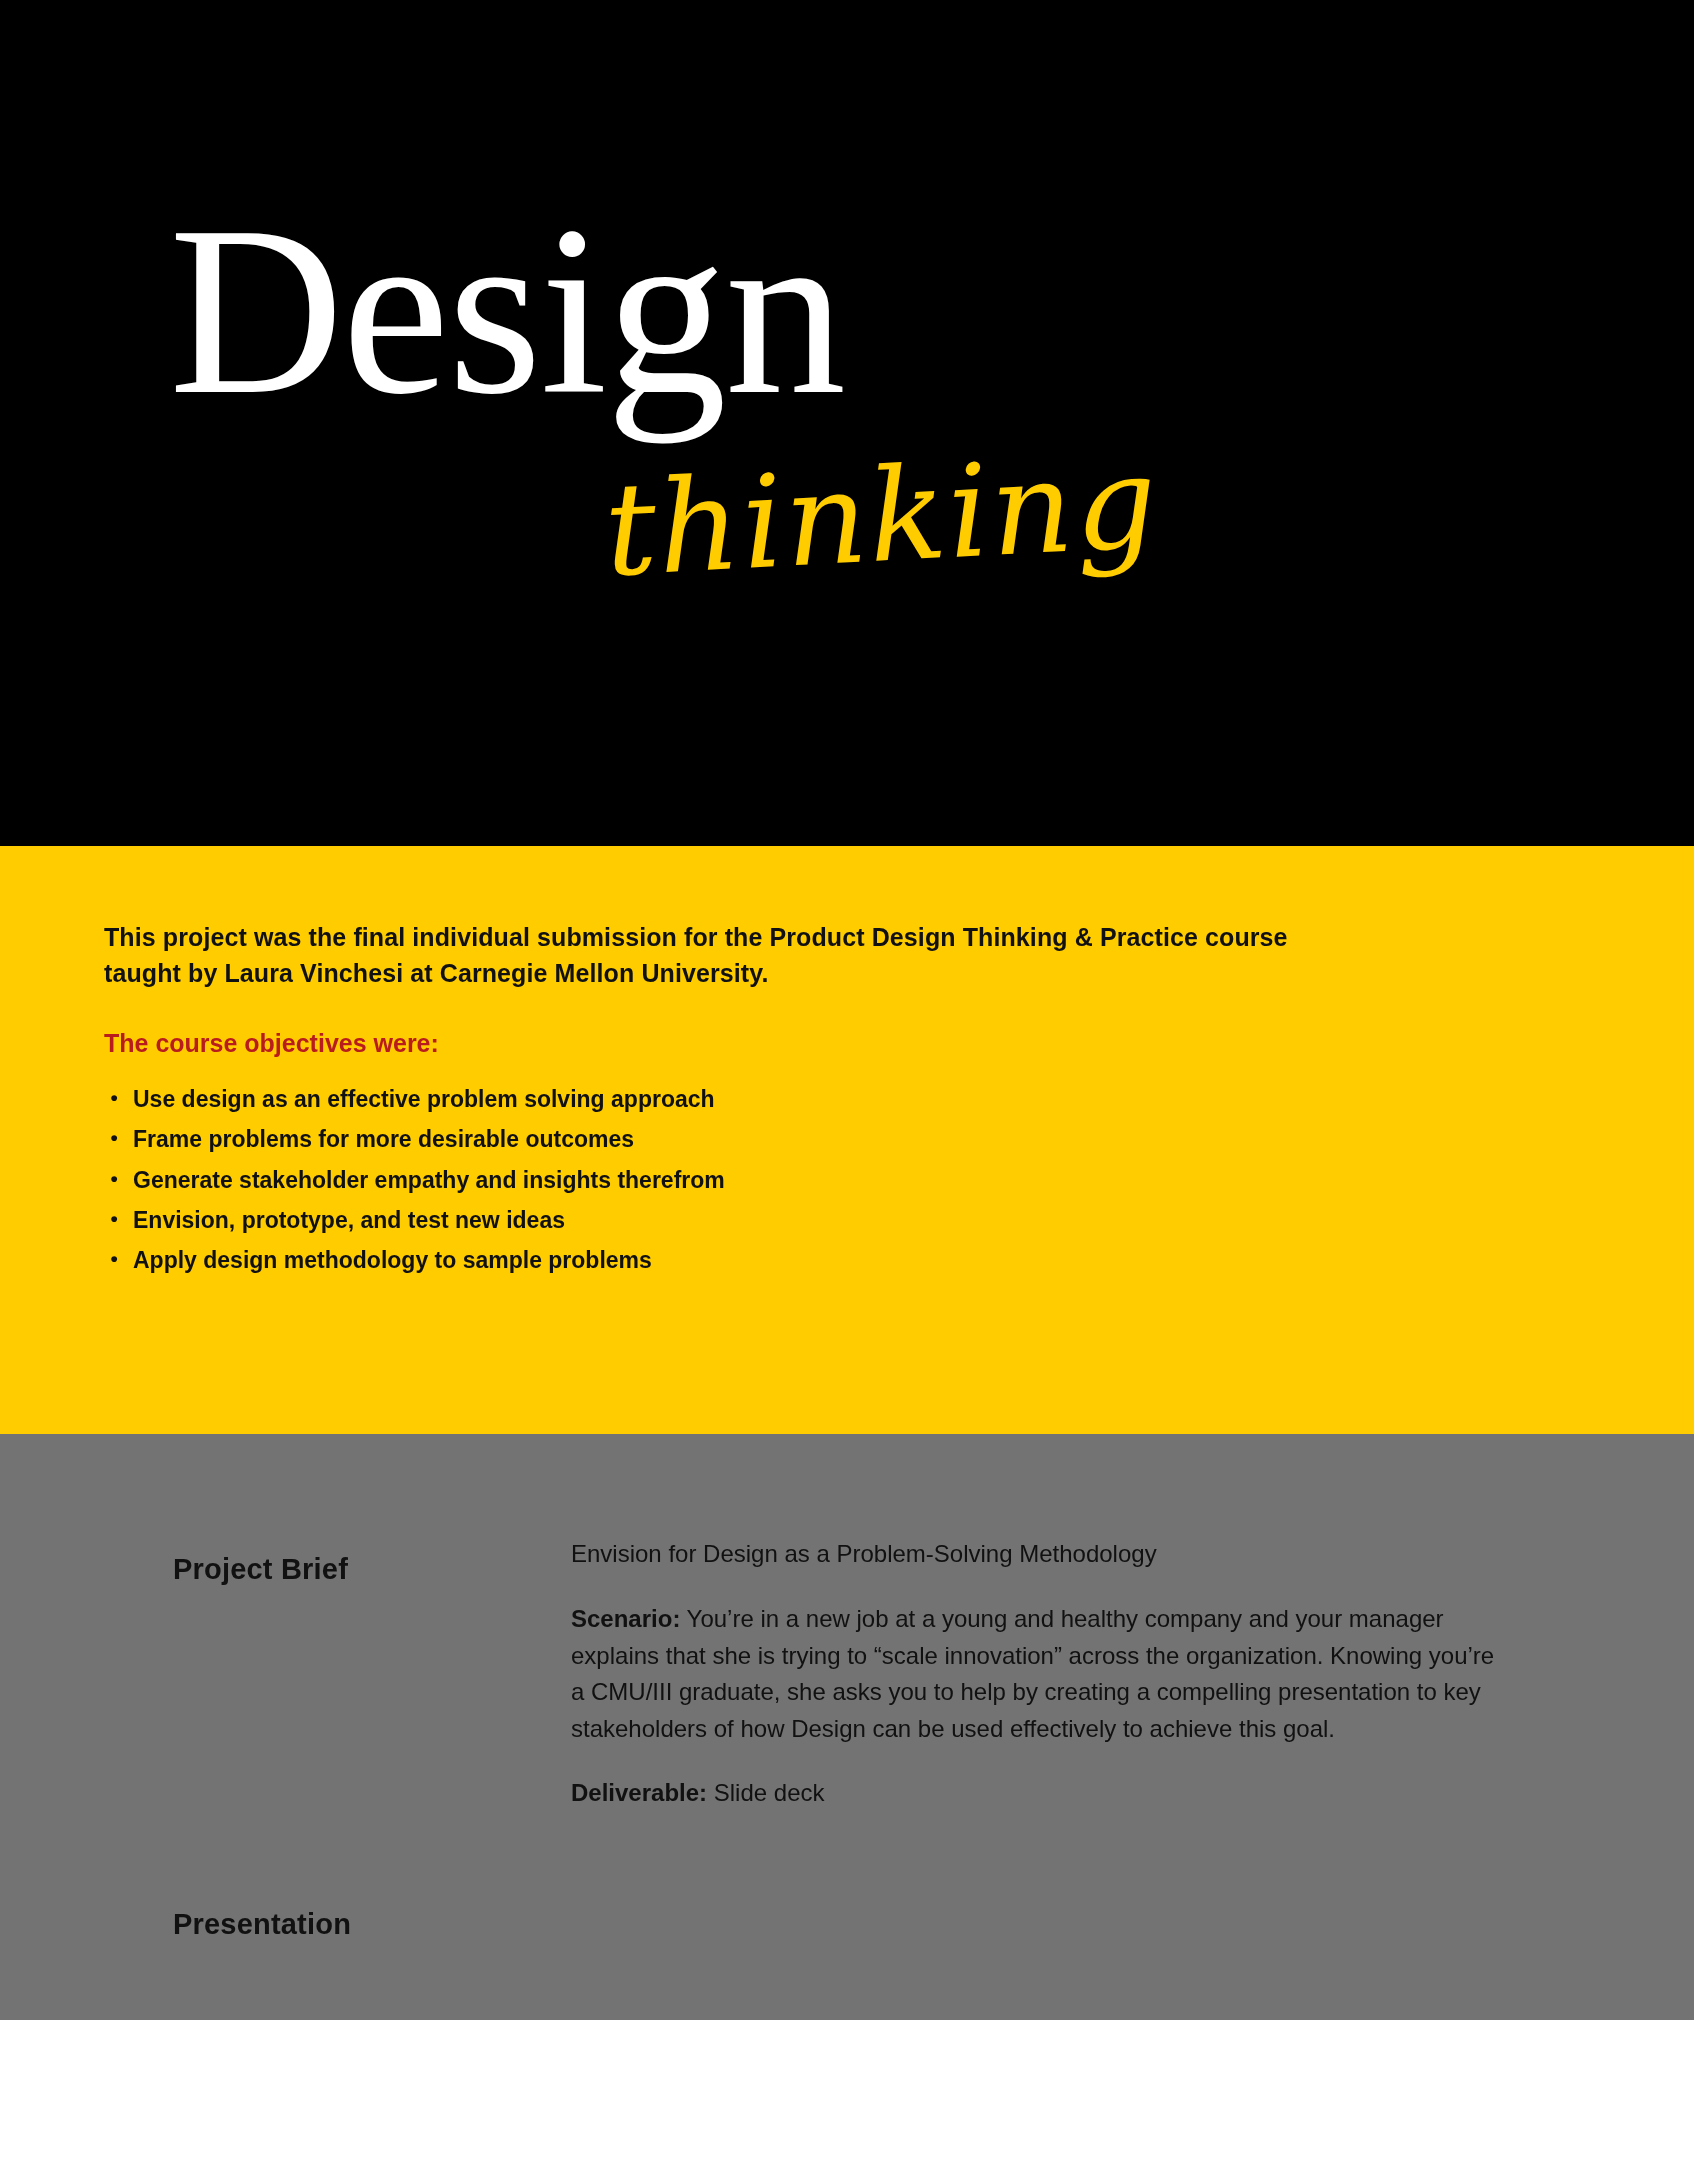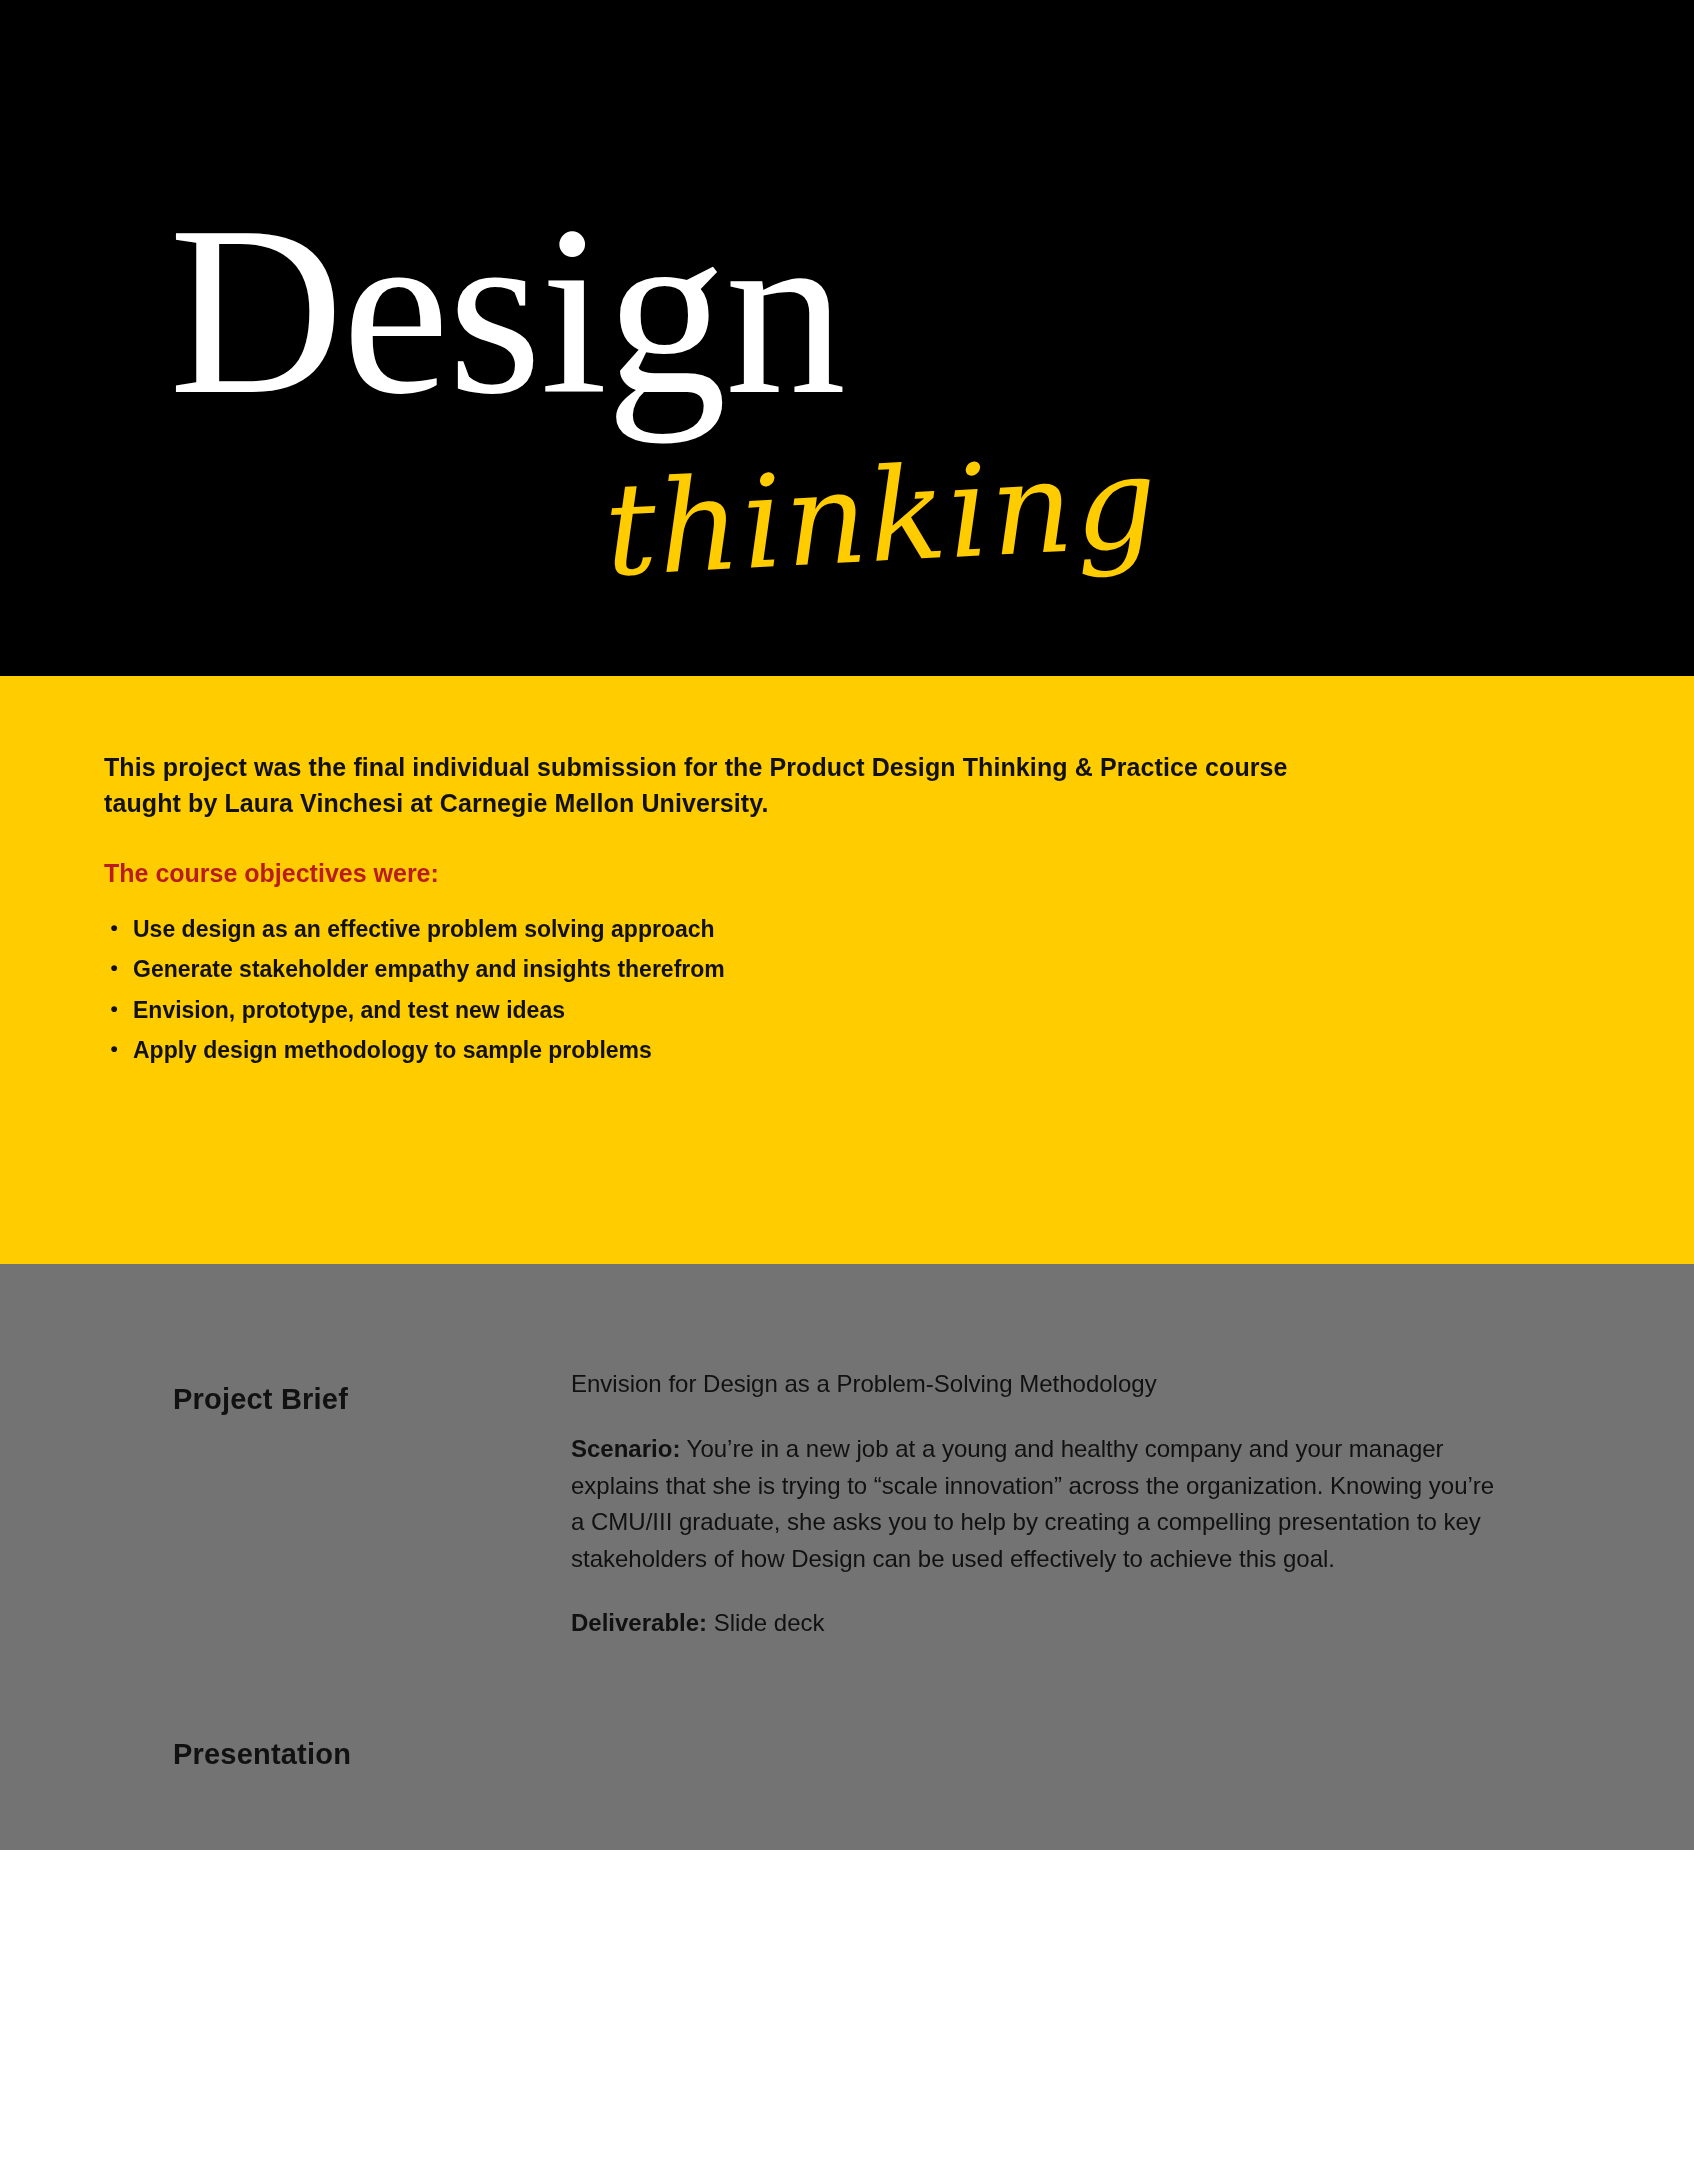--- a/index.html
+++ b/index.html
@@ -9,21 +9,21 @@
   }
   body {
     width: 1695px;
     font-family: "Liberation Sans", sans-serif;
     -webkit-font-smoothing: antialiased;
   }
 
   
   .hero {
     background: #000000;
-    height: 676px;
+    height: 846px;
     position: relative;
     overflow: hidden;
   }
   .hero-title {
     position: absolute;
     left: 169px;
     top: 189px;
     color: #ffffff;
     font-family: "Liberation Serif", "DejaVu Serif", serif;
     font-size: 242px;
@@ -135,20 +135,21 @@
 <div class="hero">
   <div class="hero-title">Design</div>
   <div class="hero-script">thinking</div>
 </div>
 
 <section class="band">
   <p class="intro">This project was the final individual submission for the Product Design Thinking &amp; Practice course taught by Laura Vinchesi at Carnegie Mellon University.</p>
   <p class="objectives-label">The course objectives were:</p>
   <ul>
     <li>Use design as an effective problem solving approach</li>
+    <li>Frame problems for more desirable outcomes</li>
     <li>Generate stakeholder empathy and insights therefrom</li>
     <li>Envision, prototype, and test new ideas</li>
     <li>Apply design methodology to sample problems</li>
   </ul>
 </section>
 
 <section class="content">
 
   <div class="row">
     <div class="row-label">Project Brief</div>

